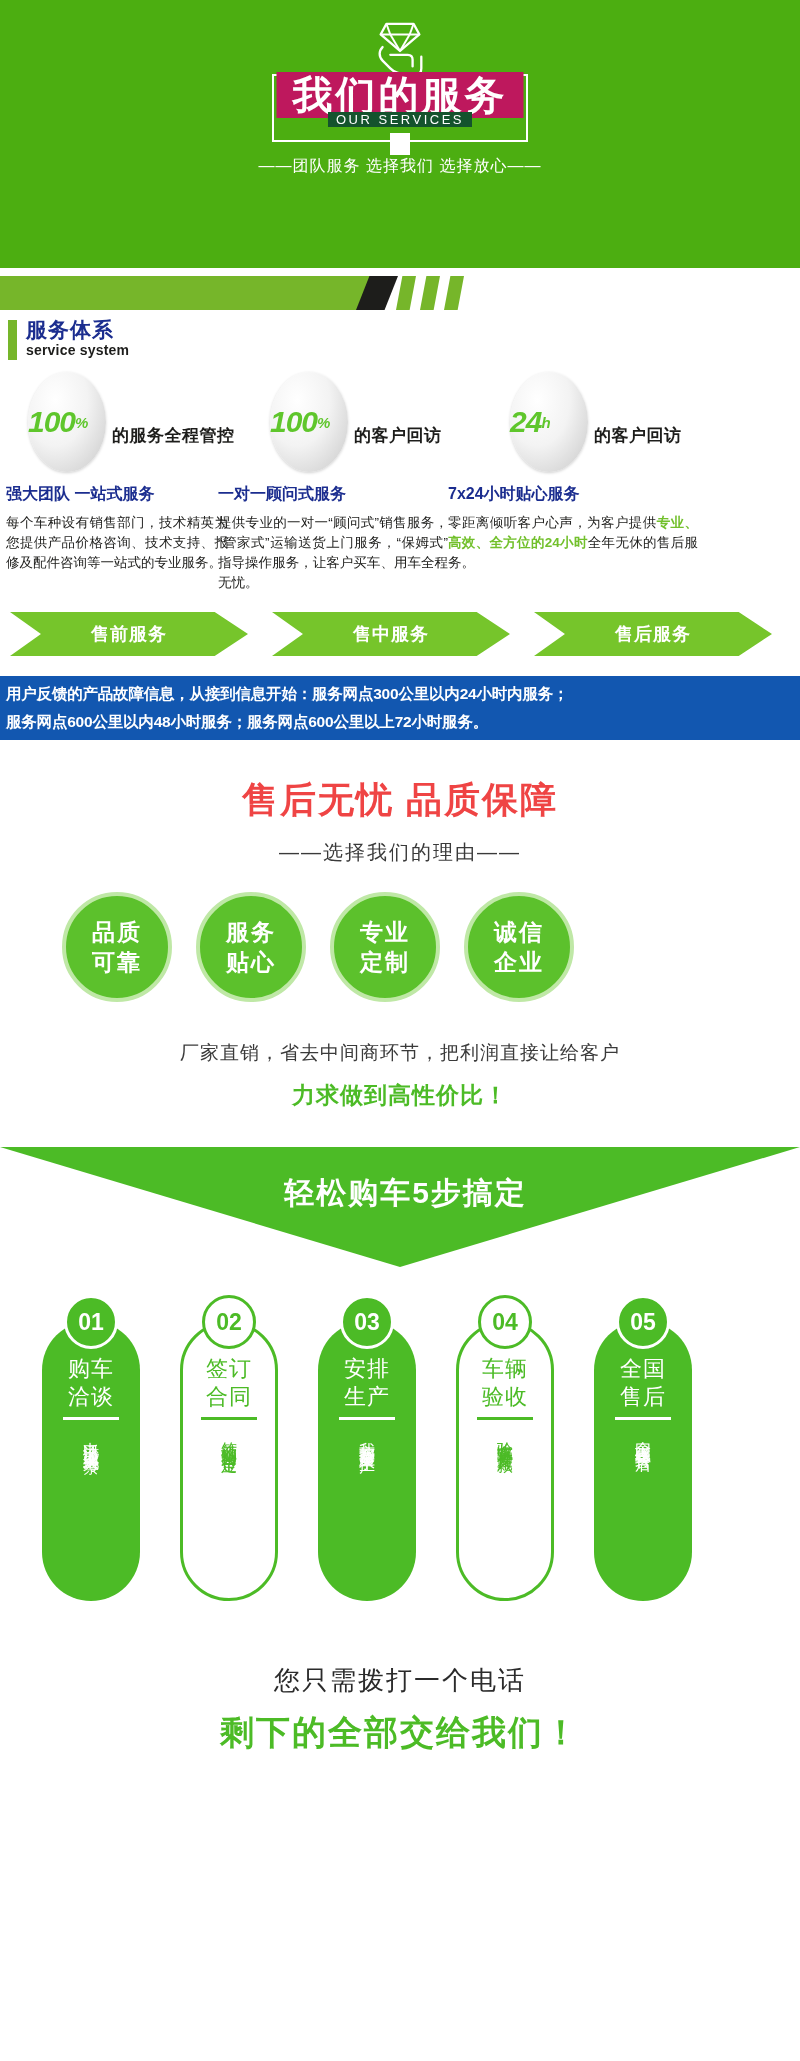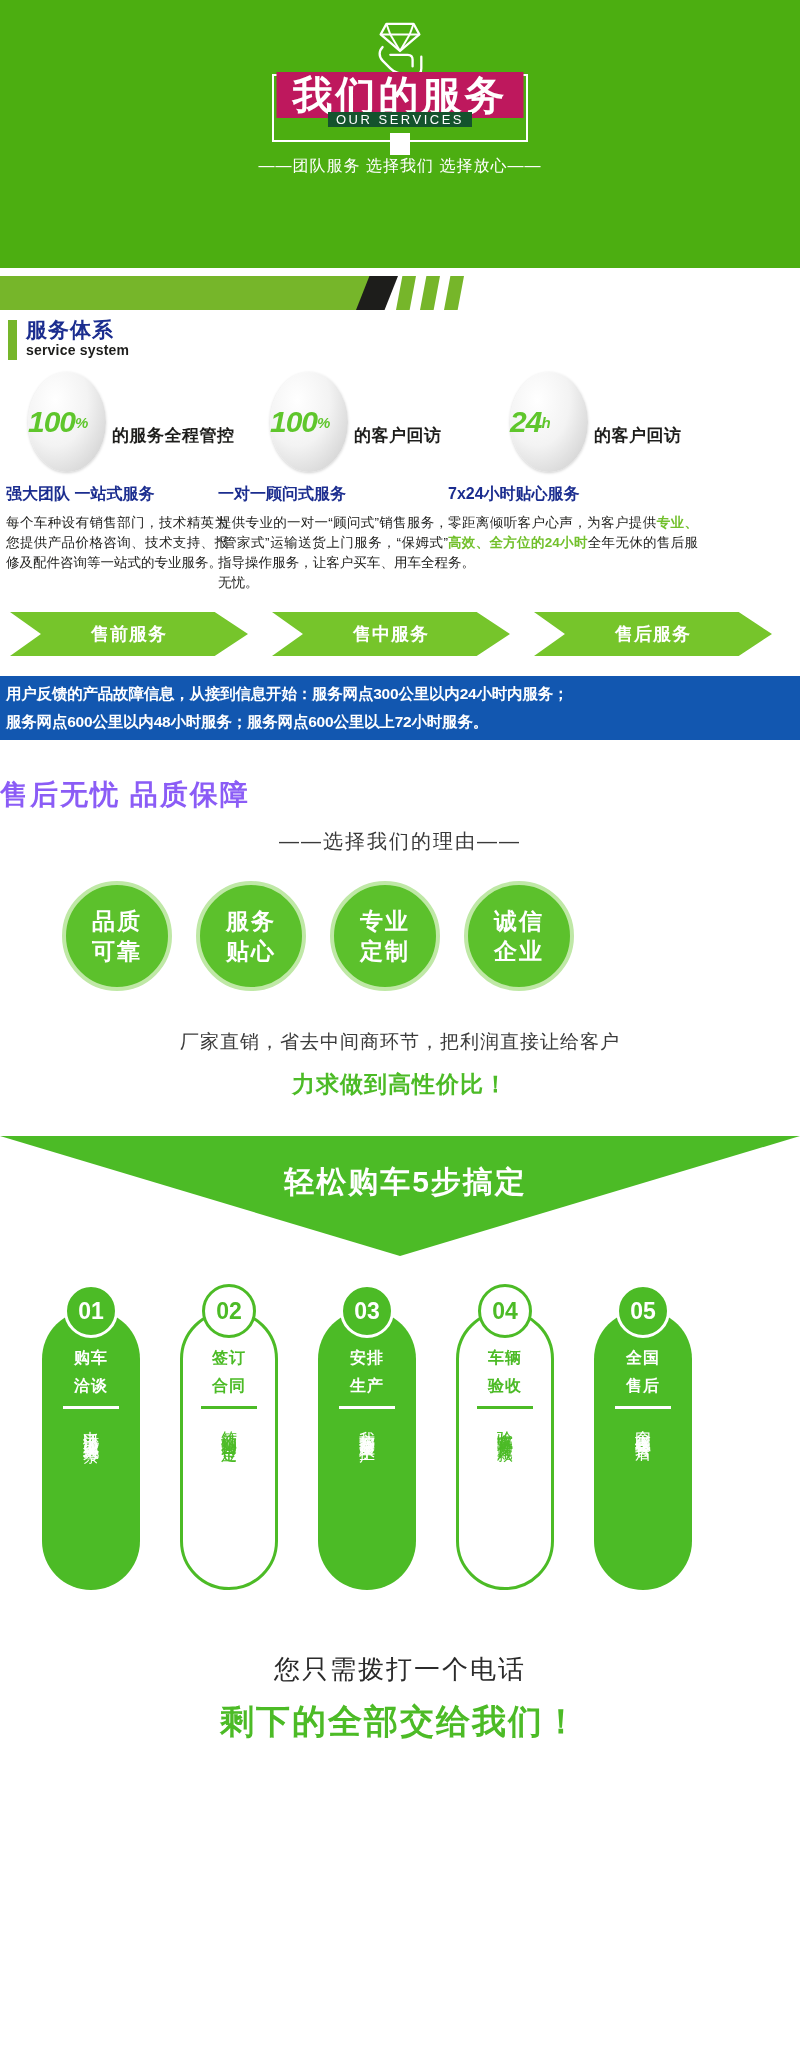--- a/index.html
+++ b/index.html
@@ -128,22 +128,22 @@
     position:relative;margin-top:14px;width:800px;height:64px;background:#1257b0;
     display:flex;flex-direction:column;justify-content:center;
   }
   .blueband div{
     font-size:15.5px;font-weight:bold;color:#fff;line-height:28px;padding-left:6px;
     white-space:nowrap;letter-spacing:-.2px;
   }
 
   
   .whytitle{
-    text-align:left;margin-top:36px;
-    font-size:28px;font-weight:bold;color:#8b5cf6;letter-spacing:2px;
+    text-align:center;margin-top:36px;
+    font-size:36px;font-weight:bold;color:#ef4444;letter-spacing:2px;
   }
   .whysub{
     text-align:center;margin-top:14px;
     font-size:20px;color:#3a3a3a;letter-spacing:2px;
   }
   .ovalrow{position:relative;height:120px;margin-top:26px;}
   .ov{
     position:absolute;top:0;width:110px;height:110px;border-radius:50%;
     display:flex;flex-direction:column;align-items:center;justify-content:center;
     box-sizing:border-box;font-weight:bold;font-size:23px;line-height:30px;letter-spacing:2px;text-align:right;
@@ -178,21 +178,21 @@
   .step .circle{
     position:absolute;left:50%;top:0;transform:translateX(-50%);
     width:54px;height:54px;border-radius:50%;box-sizing:border-box;
     display:flex;align-items:center;justify-content:center;
     font-size:23px;font-weight:bold;z-index:3;
   }
   .step.filled .circle{background:#4cbb26;color:#fff;border:3px solid #ffffff;}
   .step.outline .circle{background:#ffffff;color:#4cbb26;border:3px solid #4cbb26;}
   .step .title{
     position:absolute;left:0;right:0;top:60px;text-align:center;
-    font-size:16px;font-weight:bold;line-height:28px;letter-spacing:1px;z-index:2;
+    font-size:22px;font-weight:normal;line-height:28px;letter-spacing:1px;z-index:2;
   }
   .step.filled .title{color:#ffffff;}
   .step.outline .title{color:#4cbb26;}
   .step .rule{
     position:absolute;left:50%;transform:translateX(-50%);top:122px;
     width:56px;height:3px;z-index:2;
   }
   .step.filled .rule{background:#ffffff;}
   .step.outline .rule{background:#4cbb26;}
   .step .desc{

